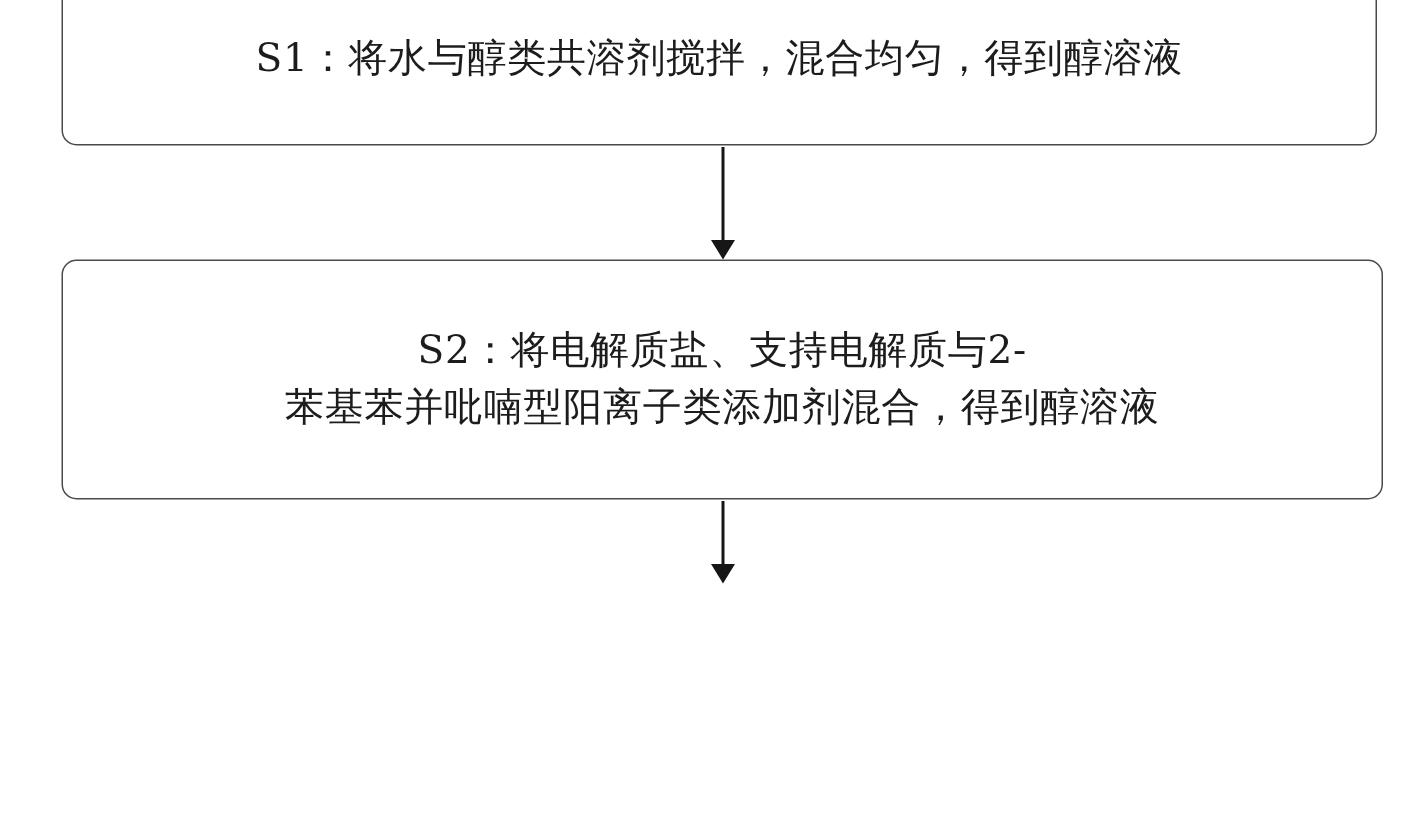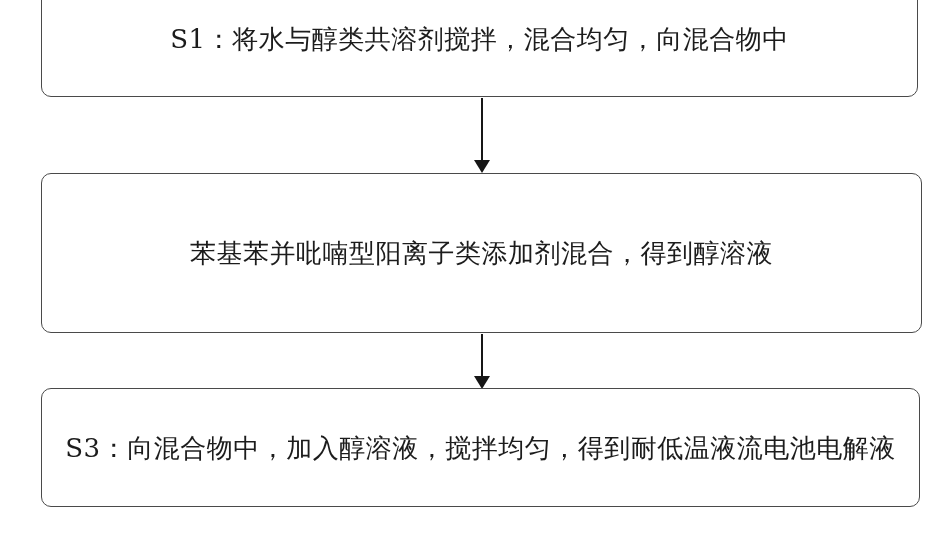--- a/index.html
+++ b/index.html
@@ -84,30 +84,28 @@
   }
   #arrow-head-1 { top: 160px; }
   #arrow-head-2 { top: 376px; }
 </style>
 </head>
 <body>
 
 <div id="canvas">
 
   <div class="step-box" id="box-s1">
-    <div class="box-text">S1：将水与醇类共溶剂搅拌，混合均匀，向混合物中</div>
+    <div class="box-text">S1：将水与醇类共溶剂搅拌，混合均匀，得到醇溶液</div>
   </div>
 
   <div class="arrow-line" id="arrow-line-1"></div>
   <div class="arrow-head" id="arrow-head-1"></div>
 
   <div class="step-box" id="box-s2">
+    <div class="box-text">S2：将电解质盐、支持电解质与2-</div>
     <div class="box-text">苯基苯并吡喃型阳离子类添加剂混合，得到醇溶液</div>
   </div>
 
   <div class="arrow-line" id="arrow-line-2"></div>
   <div class="arrow-head" id="arrow-head-2"></div>
 
-  <div class="step-box" id="box-s3">
-    <div class="box-text">S3：向混合物中，加入醇溶液，搅拌均匀，得到耐低温液流电池电解液</div>
-  </div>
 
 </div>
 
 </body></html>

